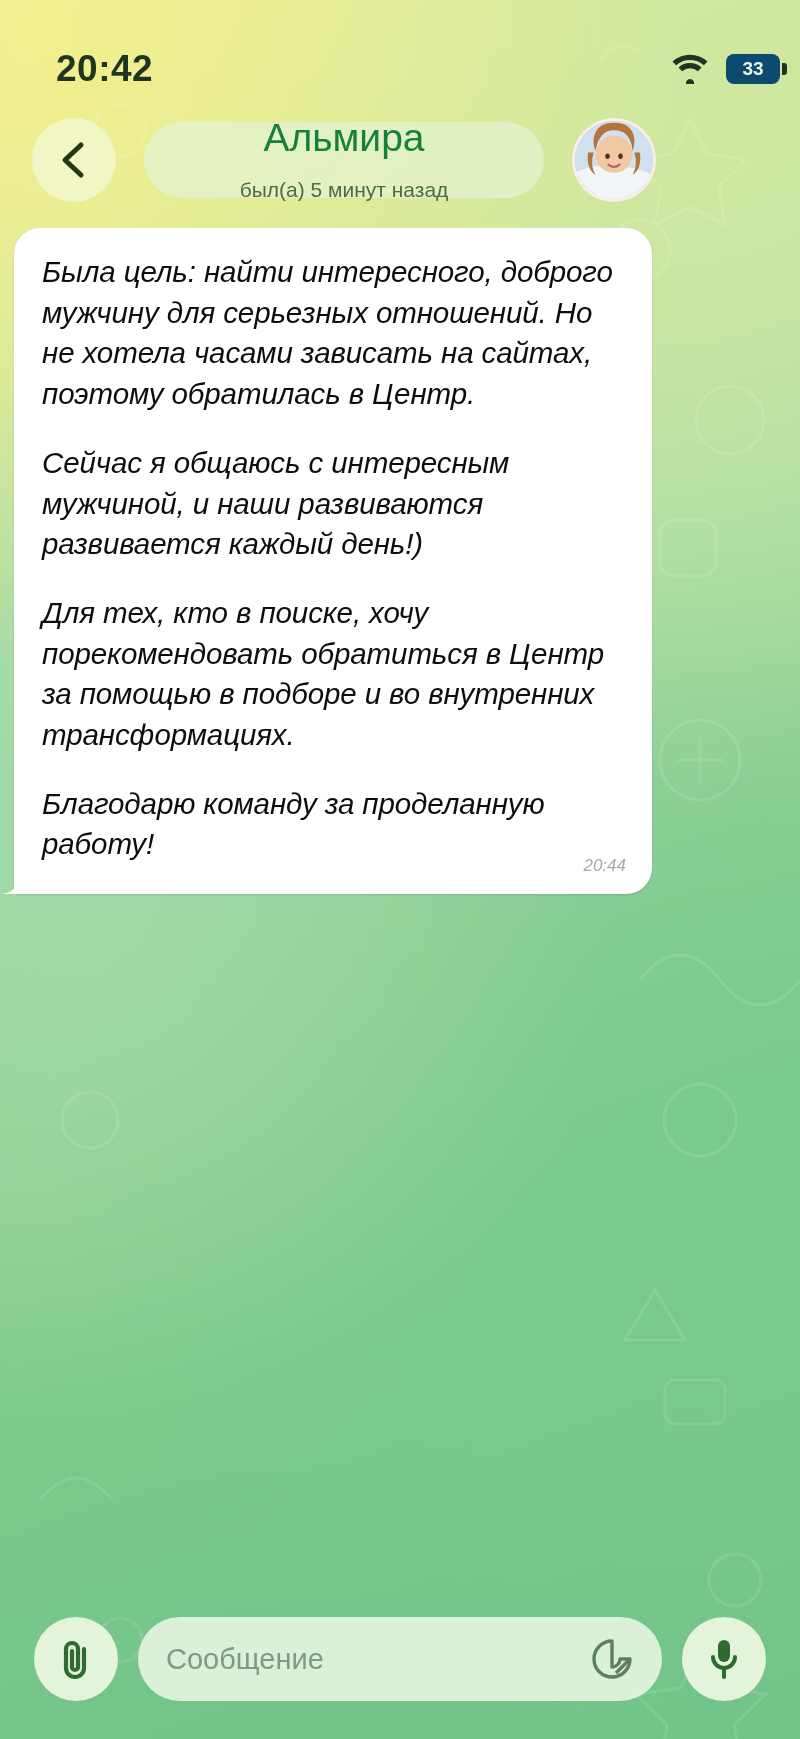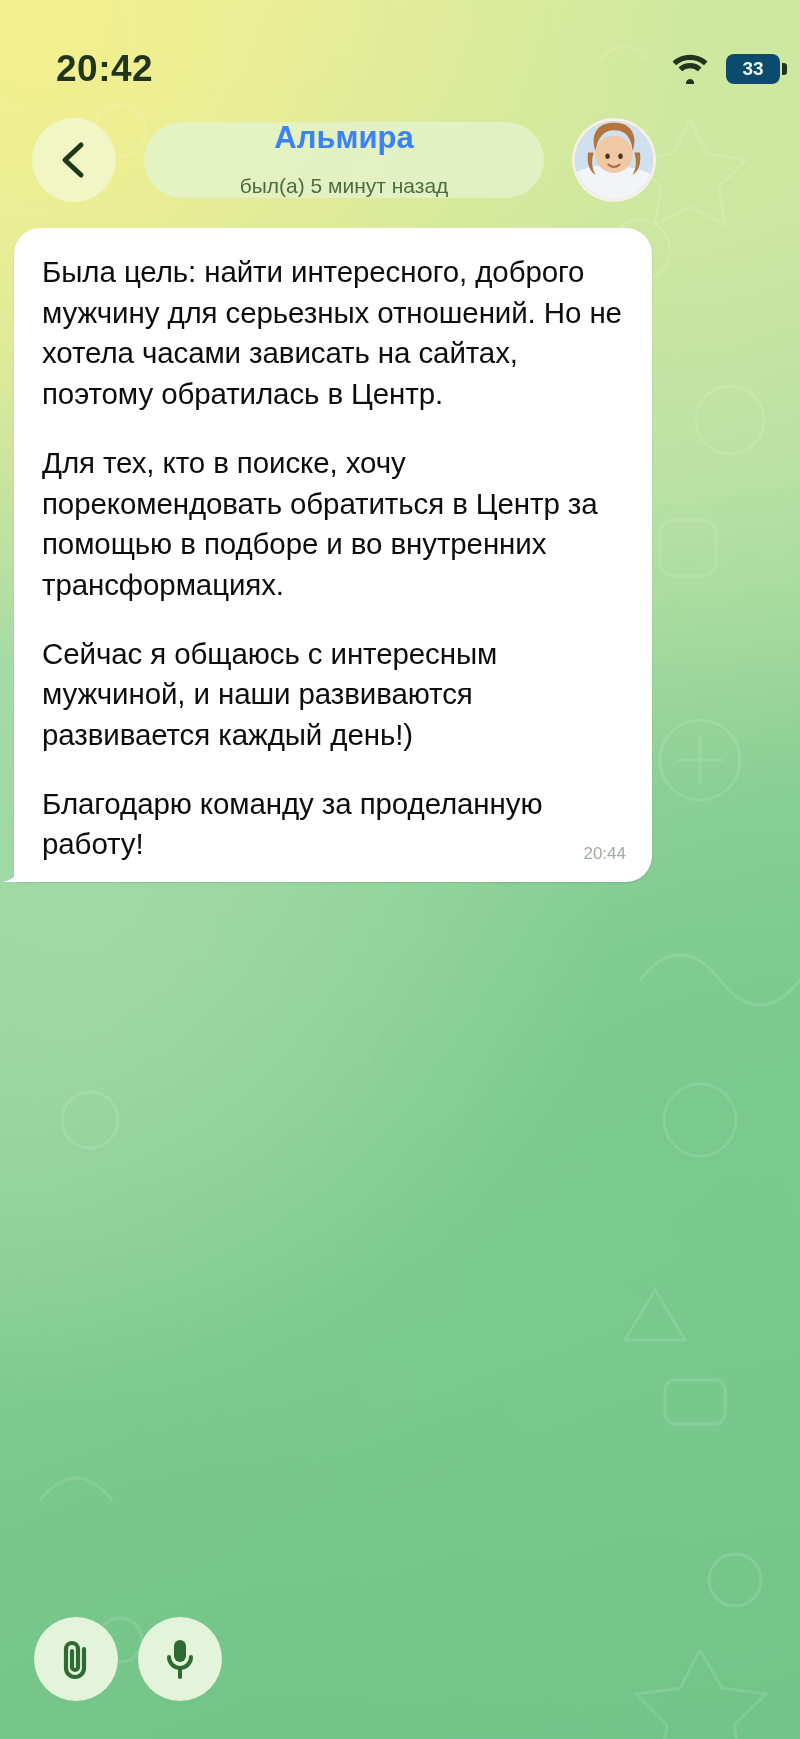--- a/index.html
+++ b/index.html
@@ -101,23 +101,23 @@
     margin: 0 10px;
     border-radius: 38px;
     background: rgba(228,243,205,.80);
     display: flex;
     flex-direction: column;
     align-items: center;
     justify-content: center;
     max-width: 400px;
   }
   .title-name {
-    font-size: 31px;
-    font-weight: bold;
-    color: #3b82f6;
+    font-size: 39px;
+    font-weight: normal;
+    color: #15803d;
     line-height: 1.05;
   }
   .title-sub {
     font-size: 21px;
     color: #4d6b44;
     margin-top: 20px;
   }
   .avatar {
     width: 84px;
     height: 84px;
@@ -133,23 +133,24 @@
   .bubble-wrap {
     position: absolute;
     top: 228px;
     left: 14px;
     right: 148px;
   }
   .bubble {
     background: #ffffff;
     border-radius: 26px;
     border-bottom-left-radius: 6px;
-    padding: 24px 26px 4px 28px;
+    padding: 24px 26px 16px 28px;
     position: relative;
     box-shadow: 0 1px 2px rgba(0,0,0,.12);
+    font-style: italic;
   }
   .bubble p {
     font-size: 29.5px;
     line-height: 1.38;
     color: #0d0d0d;
     margin: 0 0 28px 0;
     letter-spacing: -.1px;
   }
   .bubble p:last-of-type { margin-bottom: 13px; }
   .time-stamp {
@@ -270,39 +271,46 @@
       <ellipse cx="35" cy="38" rx="2.4" ry="3" fill="#4a3320"></ellipse>
       <ellipse cx="49" cy="38" rx="2.4" ry="3" fill="#4a3320"></ellipse>
       <path d="M36 47 q6 5 12 0" fill="none" stroke="#b06a5a" stroke-width="2.4" stroke-linecap="round"></path>
     </svg>
   </div>
 </div>
 
 <div class="bubble-wrap">
   <div class="bubble">
     <p>Была цель: найти интересного, доброго мужчину для серьезных отношений. Но не хотела часами зависать на сайтах, поэтому обратилась в Центр.</p>
+    <p>Сейчас я общаюсь с интересным мужчиной, и наши развиваются развивается каждый день!)</p>
     <p>Для тех, кто в поиске, хочу порекомендовать обратиться в Центр за помощью в подборе и во внутренних трансформациях.</p>
-    <p>Сейчас я общаюсь с интересным мужчиной, и наши развиваются развивается каждый день!)</p>
     <p>Благодарю команду за проделанную работу!</p>
     <div class="time-stamp">20:44</div>
     <div class="tail">
       <svg width="24" height="24" viewBox="0 0 24 24">
           <path d="M24 0 v24 H0 q16 -2 24 -24z" fill="#ffffff"></path>
         </svg>
     </div>
   </div>
 </div>
 
 <div class="composer">
   <div class="round-btn">
     <svg width="40" height="44" viewBox="0 0 40 44">
       <path d="M28 12 v19 a9 9 0 0 1 -18 0 V12 a6 6 0 0 1 12 0 v18 a3 3 0 0 1 -6 0 V14" fill="none" stroke="#2e6b33" stroke-width="4.2" stroke-linecap="round" stroke-linejoin="round"></path>
     </svg>
   </div>
 
+  <div class="input-pill">
+    <div class="placeholder">Сообщение</div>
+    <svg class="sticker-icon" width="44" height="44" viewBox="0 0 44 44">
+      <path d="M22 4 a18 18 0 1 0 18 18 h-10 a8 8 0 0 1 -8 8 z" fill="none" stroke="#5c7f60" stroke-width="3.4" stroke-linejoin="round"></path>
+      <path d="M40 22 L26 36" fill="none" stroke="#5c7f60" stroke-width="3.4"></path>
+    </svg>
+  </div>
 
   <div class="round-btn">
     <svg width="34" height="46" viewBox="0 0 34 46">
       <rect x="11" y="4" width="12" height="22" rx="6" fill="#2e6b33"></rect>
       <path d="M6 21 a11 11 0 0 0 22 0" fill="none" stroke="#2e6b33" stroke-width="4" stroke-linecap="round"></path>
       <path d="M17 32 v9" fill="none" stroke="#2e6b33" stroke-width="4" stroke-linecap="round"></path>
     </svg>
   </div>
 </div>
 

